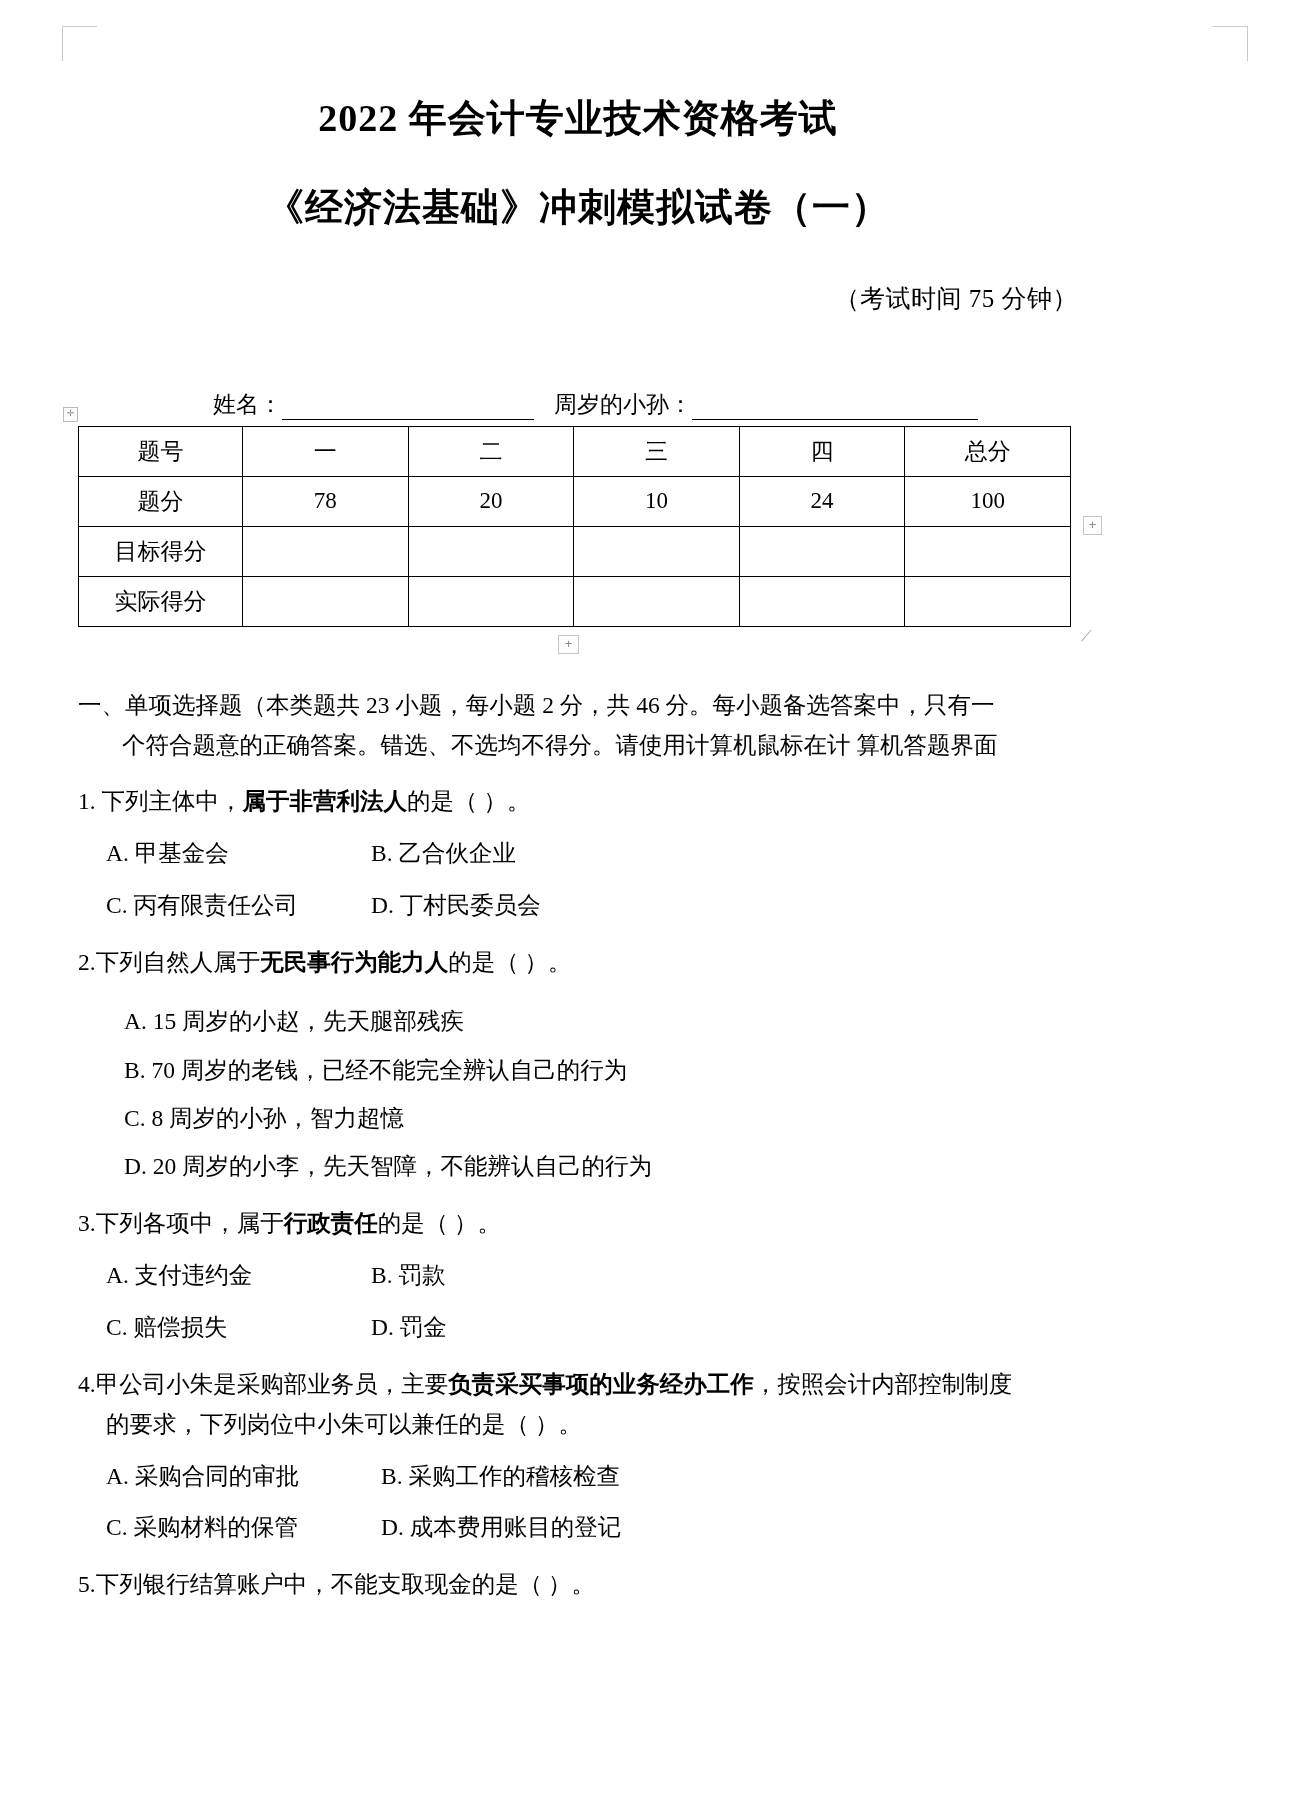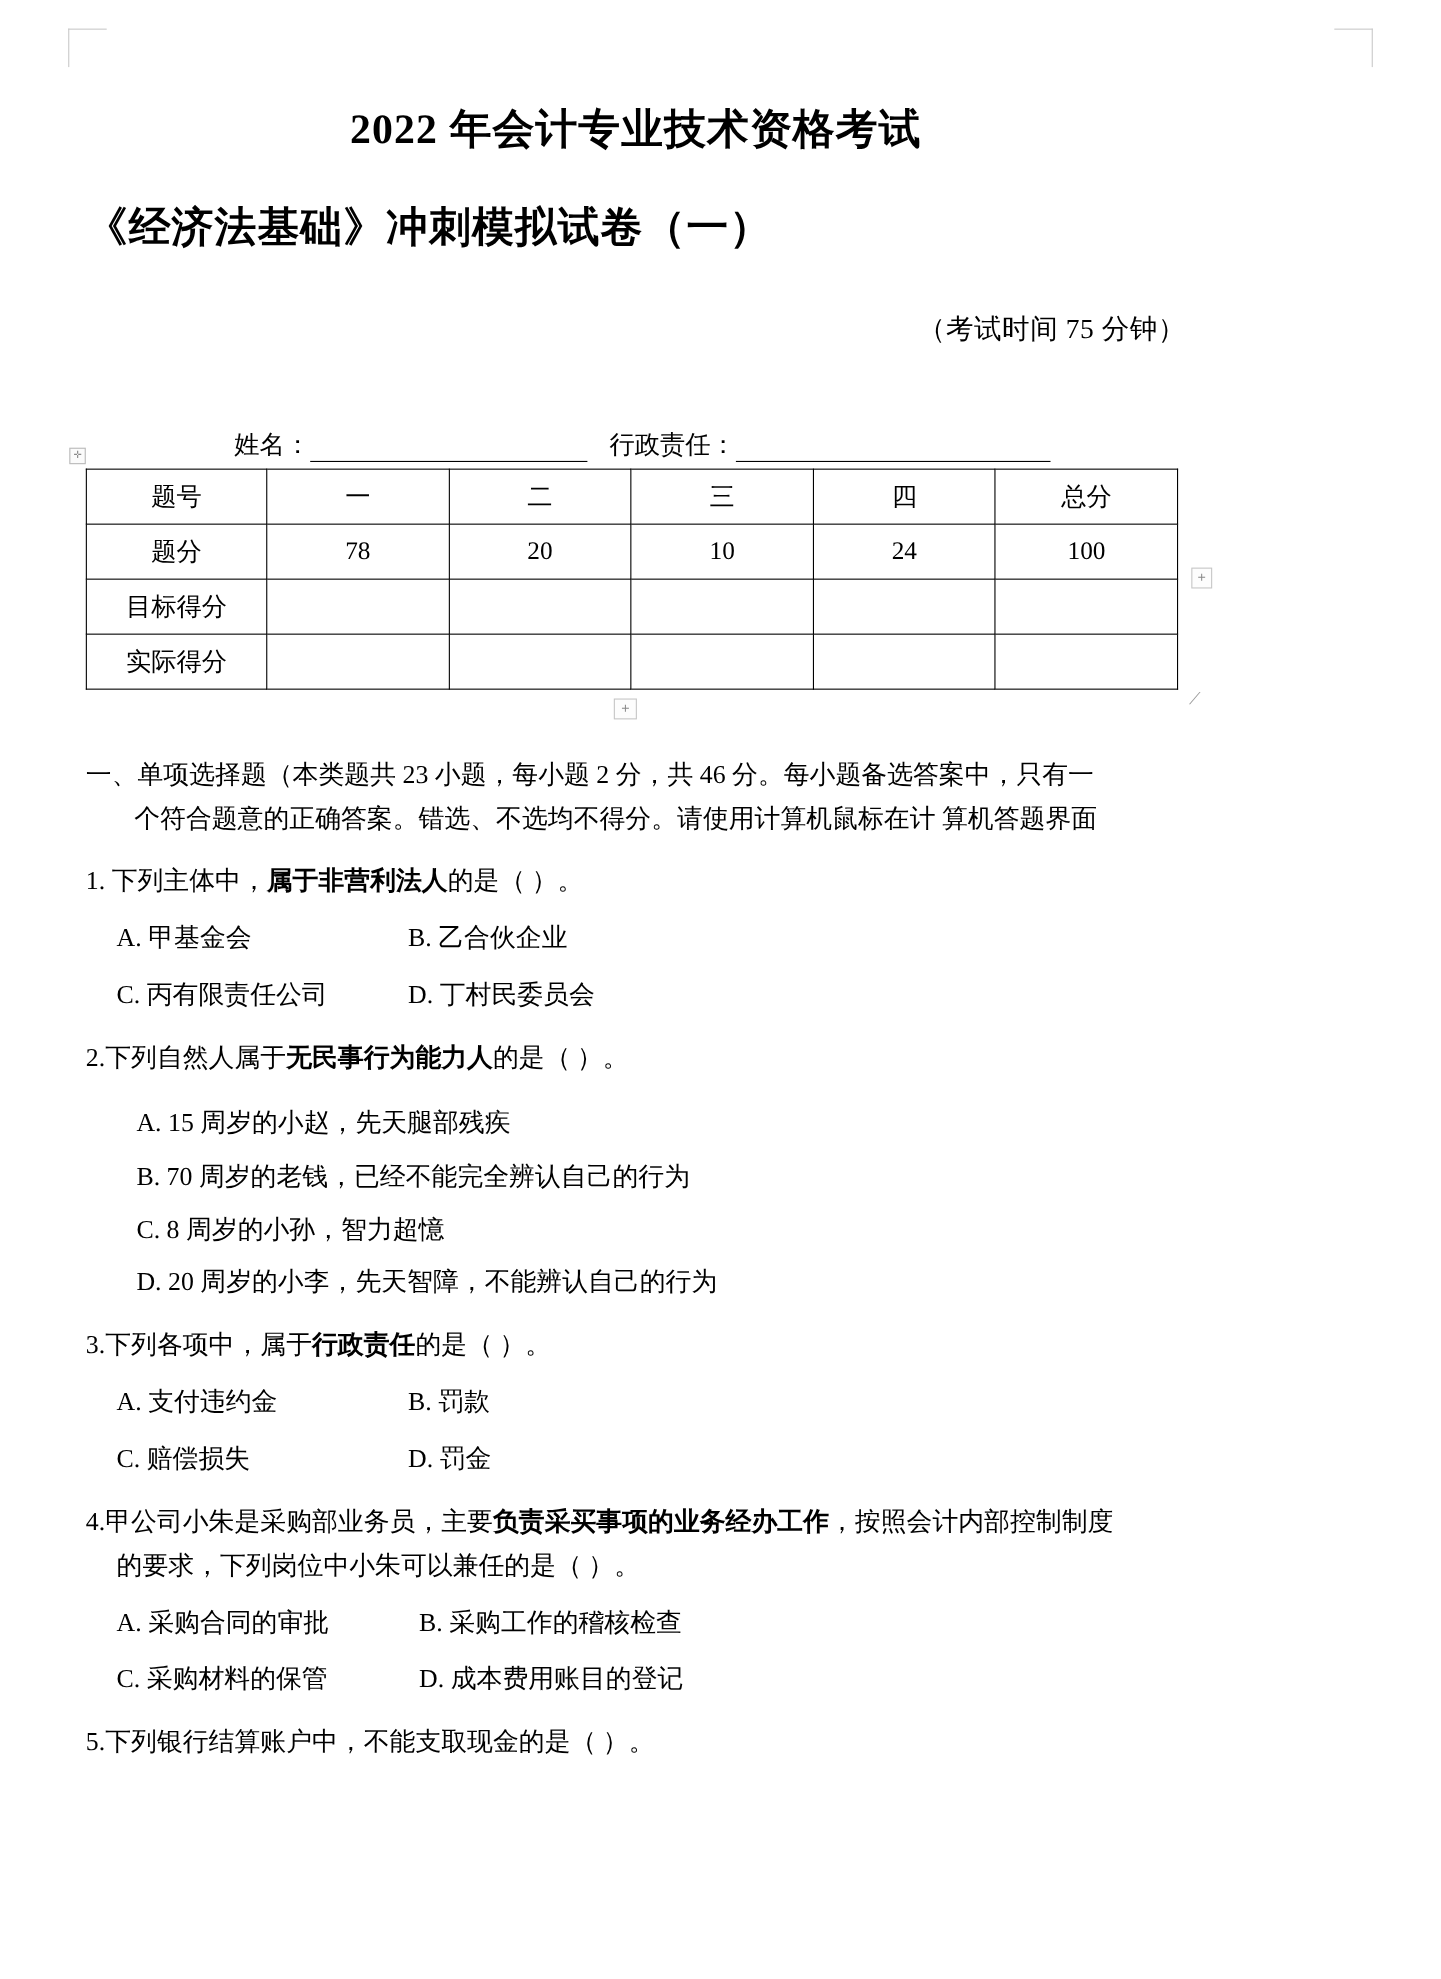--- a/index.html
+++ b/index.html
@@ -46,20 +46,21 @@
     text-align: center;
     font-size: 38px;
     font-weight: bold;
     letter-spacing: 1px;
     margin: 0;
     padding-top: 96px;
     line-height: 1.18;
     white-space: nowrap;
   }
   .title-2 {
+    text-align: center;
     font-size: 38px;
     font-weight: bold;
     letter-spacing: 1px;
     margin: 0;
     padding-top: 44px;
     line-height: 1.18;
     white-space: nowrap;
   }
   .subtitle {
     text-align: right;
@@ -215,21 +216,21 @@
     <h2 class="title-2">《经济法基础》冲刺模拟试卷（一）</h2>
     <p class="subtitle">（考试时间 75 分钟）</p>
 
     <div class="id-line">
       <span class="id-field">
         <span class="id-label">姓名：</span>
         <span class="id-rule rule-name"></span>
       </span>
       <span class="id-gap"></span>
       <span class="id-field">
-        <span class="id-label">行政责任：</span>
+        <span class="id-label">周岁的小孙：</span>
         <span class="id-rule rule-date"></span>
       </span>
     </div>
 
     <div class="score-table-wrap">
       <div class="tbl-handle">✛</div>
 
       <table class="score-table">
         <tbody>
           <tr>

